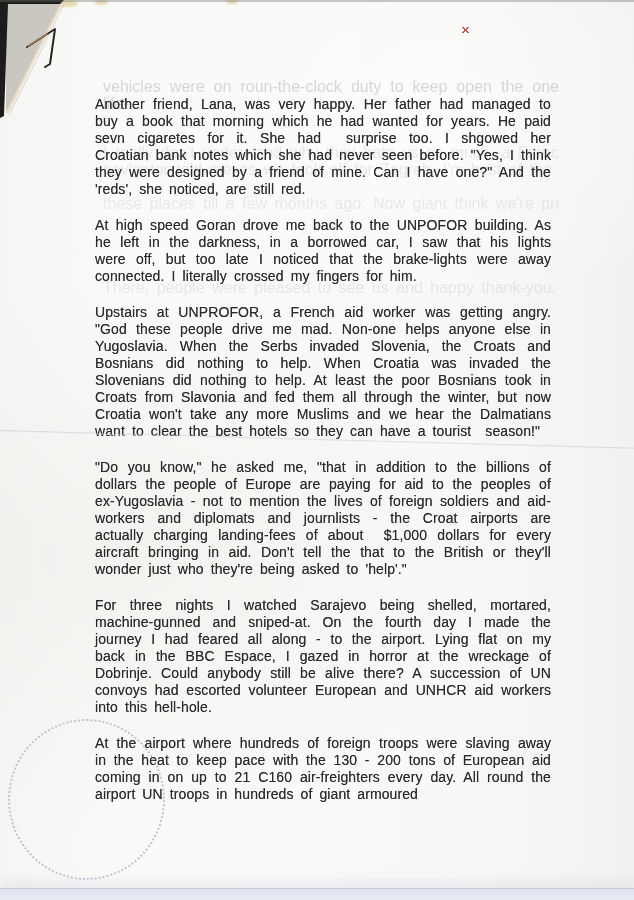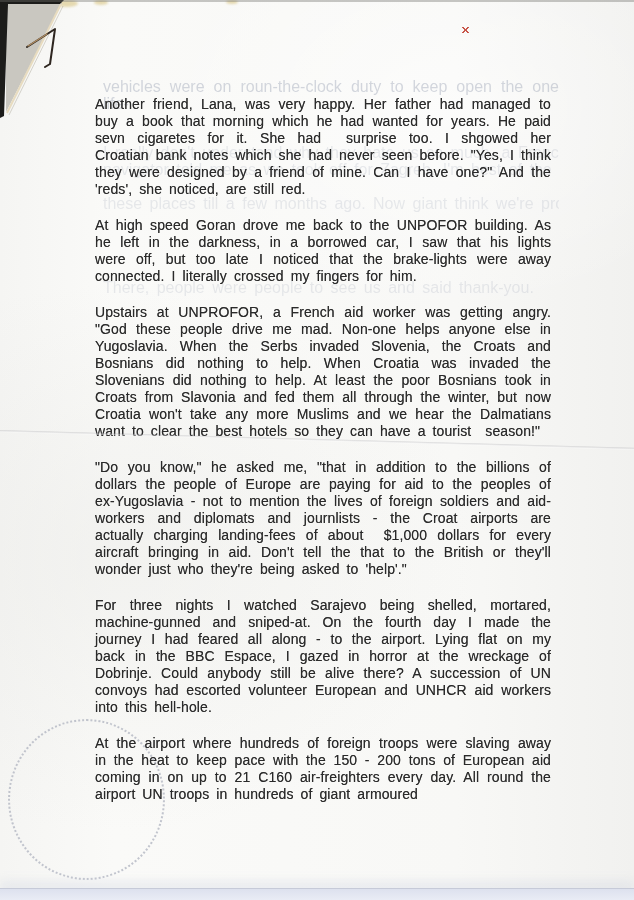--- a/index.html
+++ b/index.html
@@ -95,29 +95,29 @@
 </style>
 </head>
 <body>
 
 <div class="page">
 
   <div class="ghost full g1">vehicles were on roun-the-clock duty to keep open the one life-</div>
   <div class="ghost g2">I really don't understand why they hate us so much, a French</div>
   <div class="ghost g3">navigator told me as we took off for Zagreb. I'm best of the</div>
   <div class="ghost g4">these places till a few months ago. Now giant think we're pro-Serb or</div>
-  <div class="ghost g5">There, people were people to see us and said thank-you.</div>
+  <div class="ghost g5">There, people were pleased to see us and happy thank-you.</div>
 
   <div class="text-block">
     <p class="para">Another friend, Lana, was very happy. Her father had managed to buy a book that morning which he had wanted for years. He paid sevn cigaretes for it. She had  surprise too. I shgowed her Croatian bank notes which she had never seen before. "Yes, I think they were designed by a friend of mine. Can I have one?" And the 'reds', she noticed, are still red.</p>
     <p class="para">At high speed Goran drove me back to the UNPOFOR building. As he left in the darkness, in a borrowed car, I saw that his lights were off, but too late I noticed that the brake-lights were away connected. I literally crossed my fingers for him.</p>
     <p class="para">Upstairs at UNPROFOR, a French aid worker was getting angry. "God these people drive me mad. Non-one helps anyone else in Yugoslavia. When the Serbs invaded Slovenia, the Croats and Bosnians did nothing to help. When Croatia was invaded the Slovenians did nothing to help. At least the poor Bosnians took in Croats from Slavonia and fed them all through the winter, but now Croatia won't take any more Muslims and we hear the Dalmatians want to clear the best hotels so they can have a tourist  season!"</p>
     <p class="para">"Do you know," he asked me, "that in addition to the billions of dollars the people of Europe are paying for aid to the peoples of ex-Yugoslavia - not to mention the lives of foreign soldiers and aid-workers and diplomats and journlists - the Croat airports are actually charging landing-fees of about  $1,000 dollars for every aircraft bringing in aid. Don't tell the that to the British or they'll wonder just who they're being asked to 'help'."</p>
     <p class="para">For three nights I watched Sarajevo being shelled, mortared, machine-gunned and sniped-at. On the fourth day I made the journey I had feared all along - to the airport. Lying flat on my back in the BBC Espace, I gazed in horror at the wreckage of Dobrinje. Could anybody still be alive there? A succession of UN convoys had escorted volunteer European and UNHCR aid workers into this hell-hole.</p>
-    <p class="para">At the airport where hundreds of foreign troops were slaving away in the heat to keep pace with the 150 - 200 tons of European aid coming in on up to 21 C160 air-freighters every day. All round the airport UN troops in hundreds of giant armoured</p>
+    <p class="para">At the airport where hundreds of foreign troops were slaving away in the heat to keep pace with the 130 - 200 tons of European aid coming in on up to 21 C160 air-freighters every day. All round the airport UN troops in hundreds of giant armoured</p>
   </div>
 
   <div class="fold-crease"></div>
 
   <div class="stain-ring"></div>
 
   <div class="stain-y sy1"></div>
   <div class="stain-y sy2"></div>
   <div class="stain-y sy3"></div>
 

